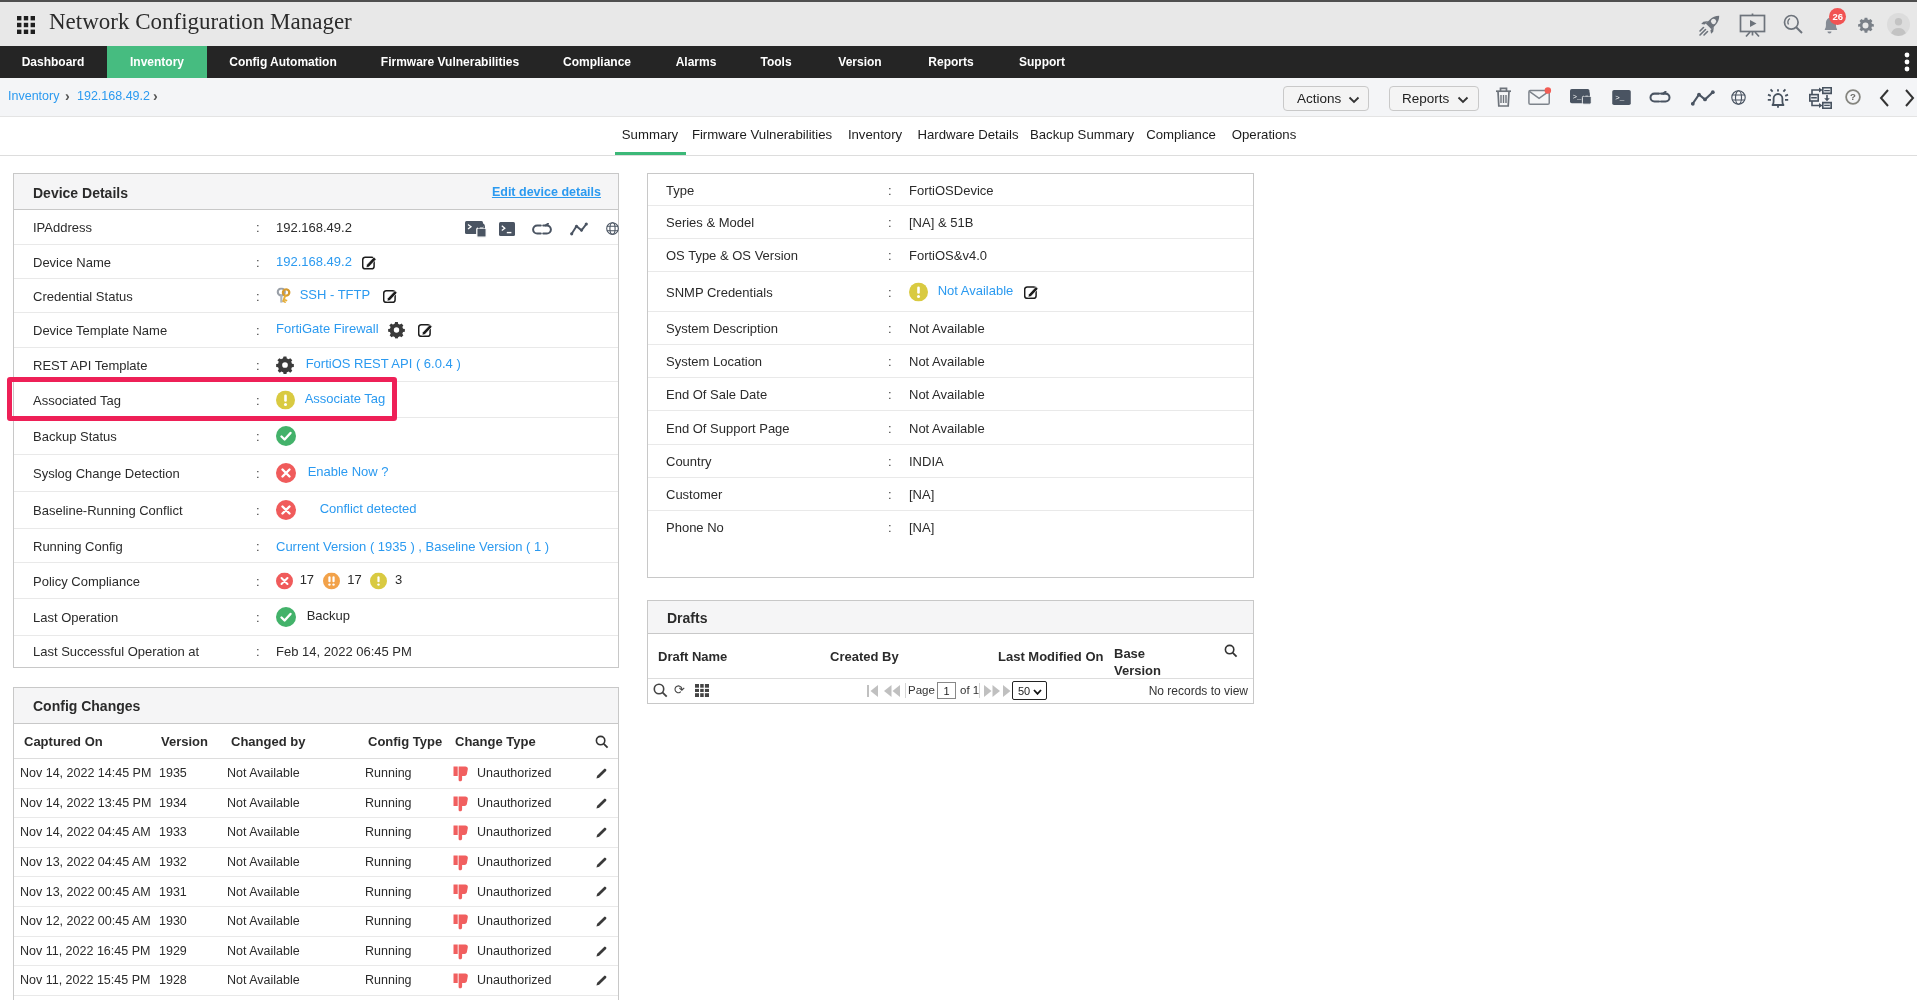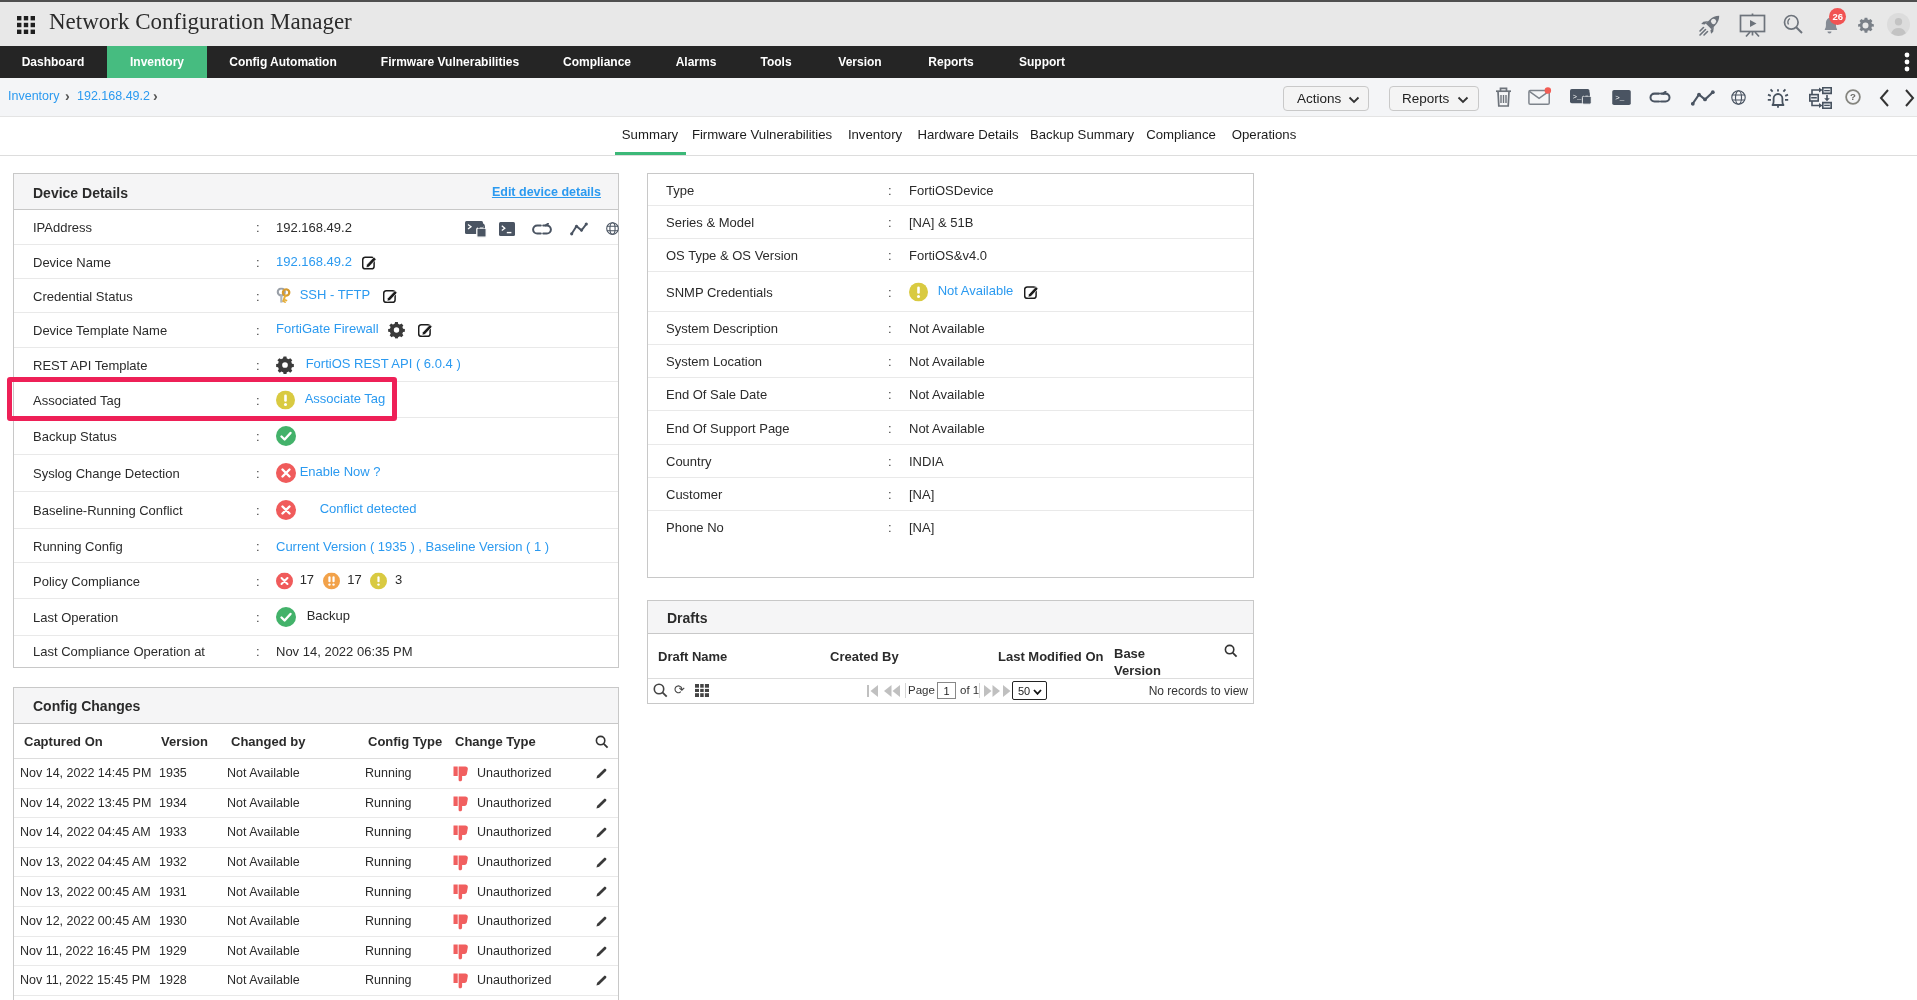--- a/index.html
+++ b/index.html
@@ -346,21 +346,21 @@
       </span>
     </div>
     <div class="drow" style="height:37px">
       <span class="dlabel">Syslog Change Detection</span>
         <span class="dcolon">:</span>
       <span class="dval">
         <svg class="mid" width="20" height="20" viewBox="0 0 20 20">
             <circle cx="10" cy="10" r="10" fill="#f05b5b"></circle>
             <path d="M6.5 6.5 L13.5 13.5 M13.5 6.5 L6.5 13.5" stroke="#fff" stroke-width="2.4" stroke-linecap="round"></path>
           </svg>
-        <a class="blue" style="margin-left:0">Enable Now ?</a>
+        <a class="blue" style="margin-left:8px">Enable Now ?</a>
       </span>
     </div>
     <div class="drow" style="height:37px">
       <span class="dlabel">Baseline-Running Conflict</span>
         <span class="dcolon">:</span>
       <span class="dval">
         <svg class="mid" width="20" height="20" viewBox="0 0 20 20">
             <circle cx="10" cy="10" r="10" fill="#f05b5b"></circle>
             <path d="M6.5 6.5 L13.5 13.5 M13.5 6.5 L6.5 13.5" stroke="#fff" stroke-width="2.4" stroke-linecap="round"></path>
           </svg>
@@ -402,23 +402,23 @@
         <span class="dcolon">:</span>
       <span class="dval">
         <svg class="mid" width="20" height="20" viewBox="0 0 20 20">
             <circle cx="10" cy="10" r="10" fill="#43b26a"></circle>
             <path d="M5.5 10.5 L8.6 13.5 L14.5 7" fill="none" stroke="#fff" stroke-width="2.4" stroke-linecap="round" stroke-linejoin="round"></path>
           </svg>
         <span style="margin-left:7px">Backup</span>
       </span>
     </div>
     <div class="drow last" style="height:30px">
-      <span class="dlabel">Last Compliance Operation at</span>
-        <span class="dcolon">:</span>
-      <span class="dval">Nov 14, 2022 06:35 PM</span>
+      <span class="dlabel">Last Successful Operation at</span>
+        <span class="dcolon">:</span>
+      <span class="dval">Feb 14, 2022 06:45 PM</span>
     </div>
   </div>
 </div>
 
 <div class="panel" id="syspanel" style="left:647px;top:173px;width:607px;height:405px">
   <div id="sysrows">
     <div class="drow" style="height:32px">
         <span class="rlabel">Type</span>
         <span class="rcolon">:</span>
         <span class="rval">FortiOSDevice</span>

